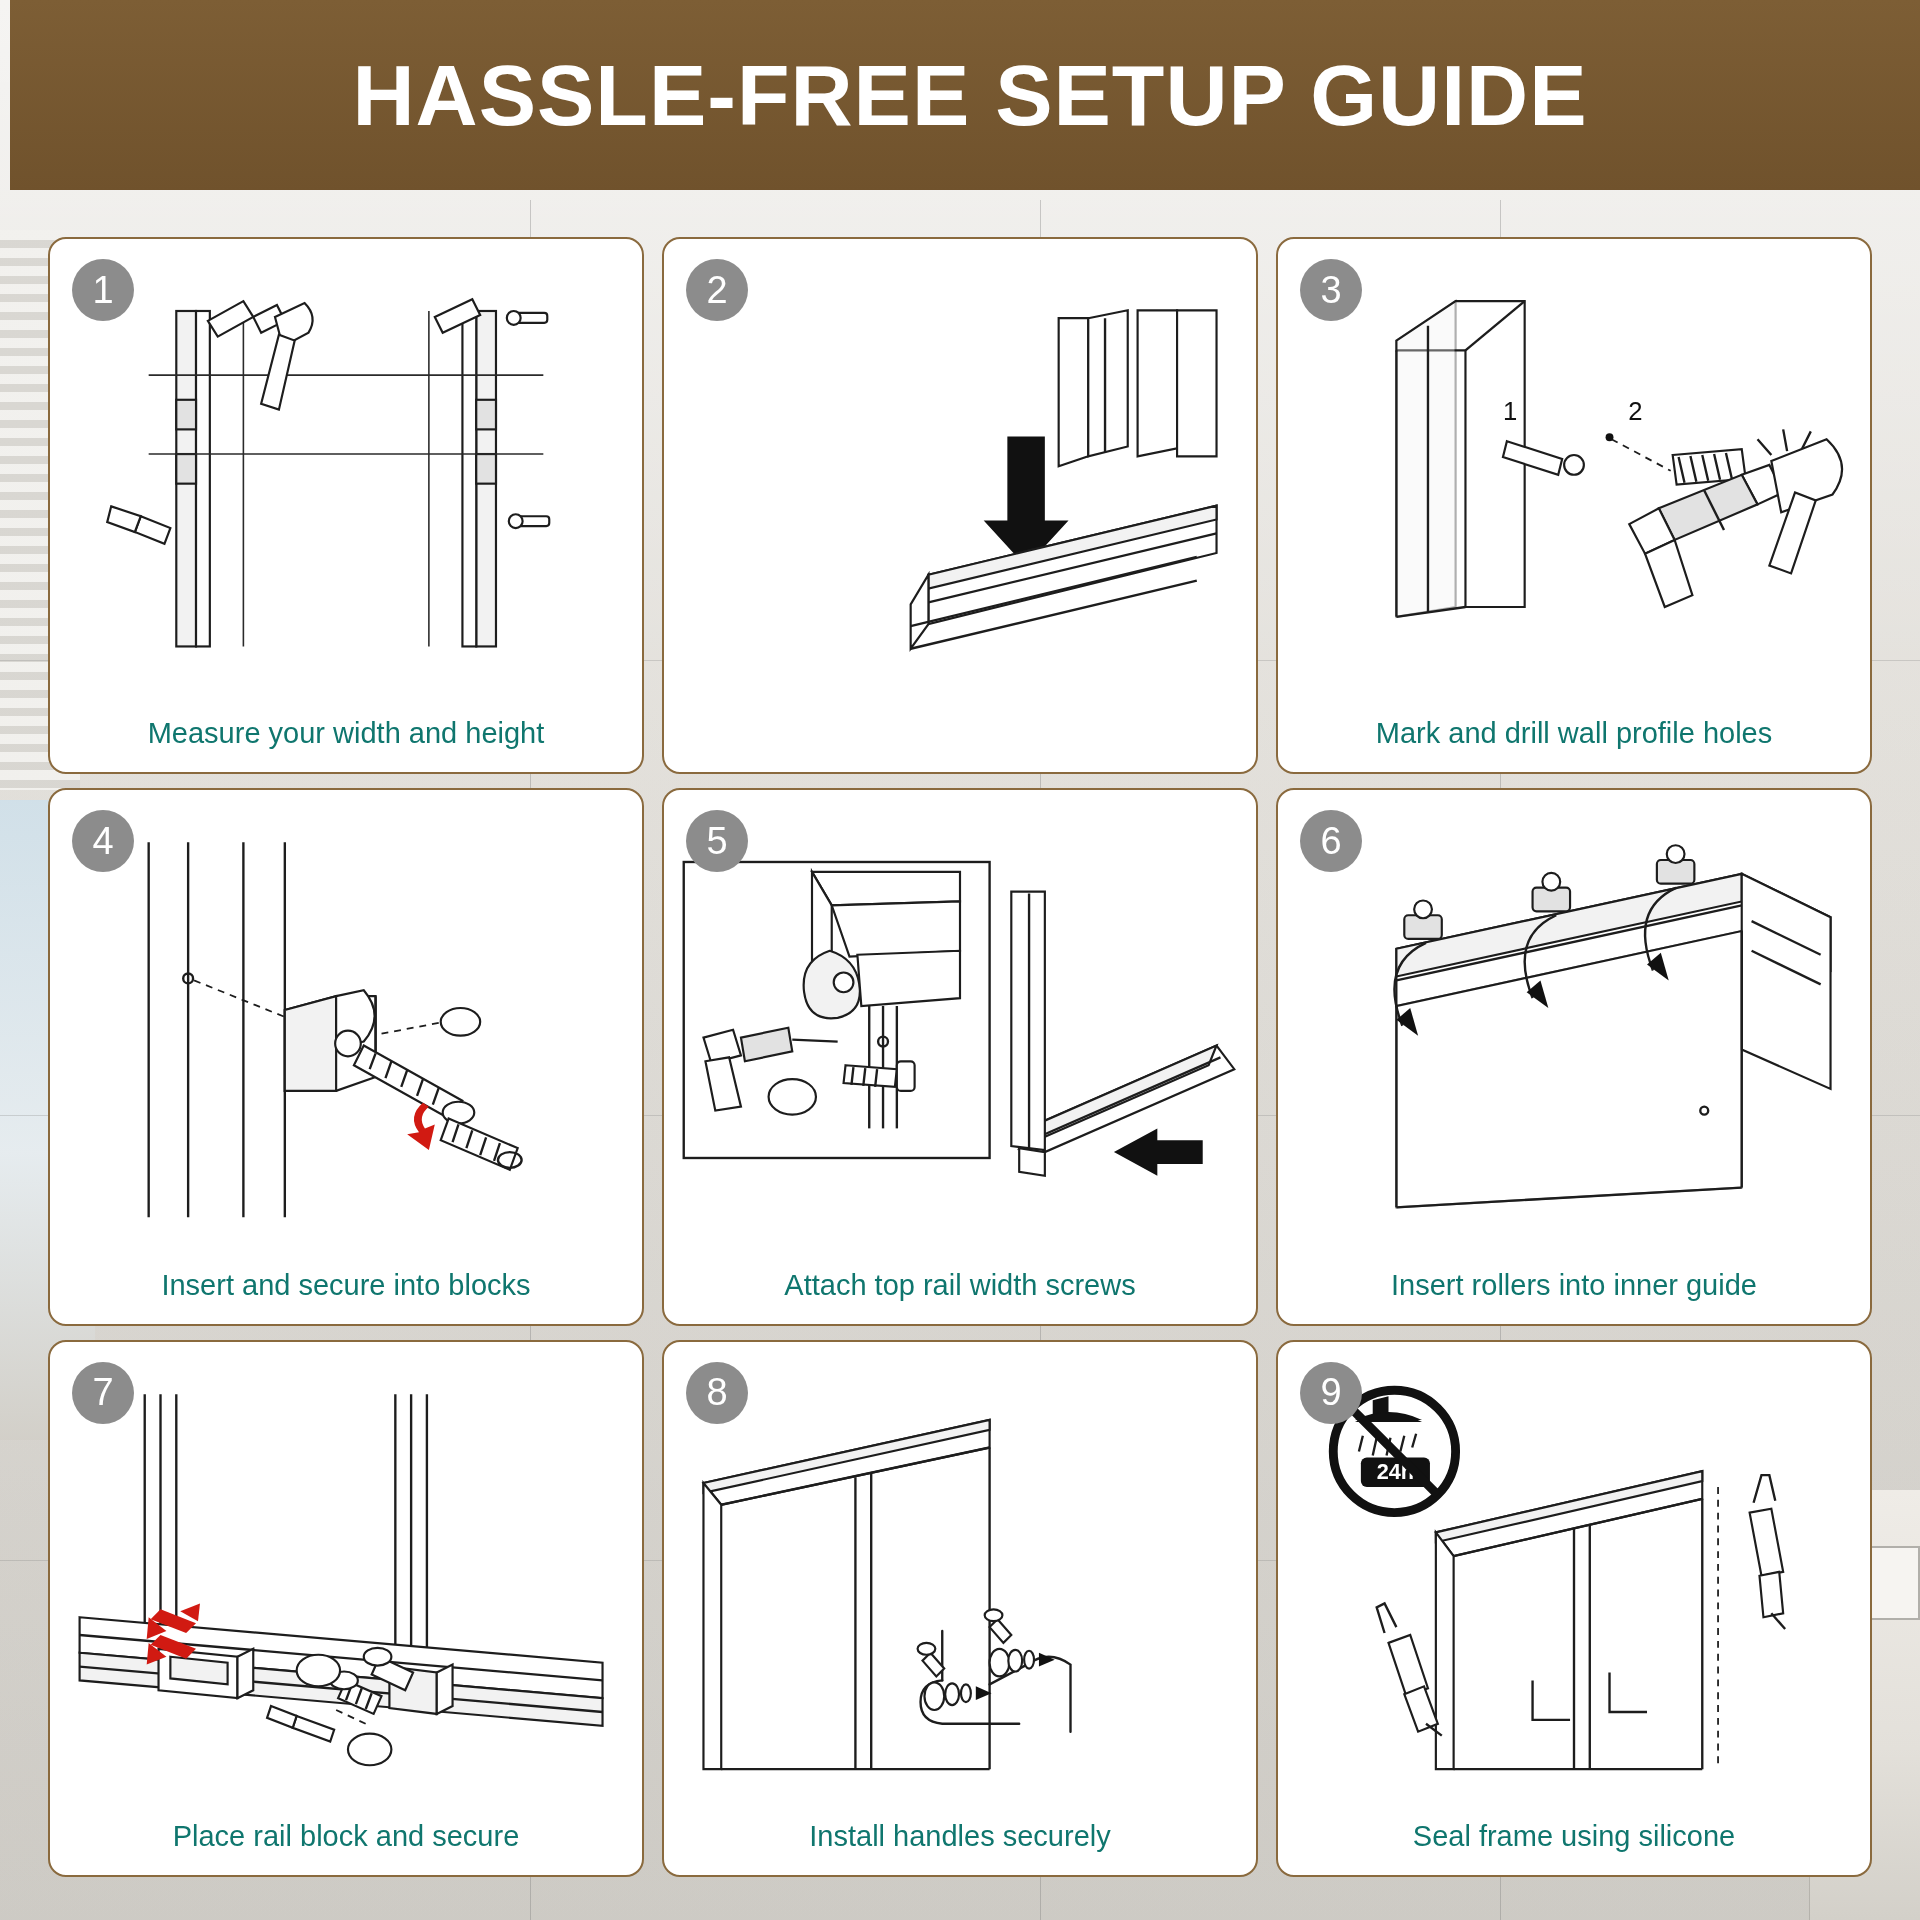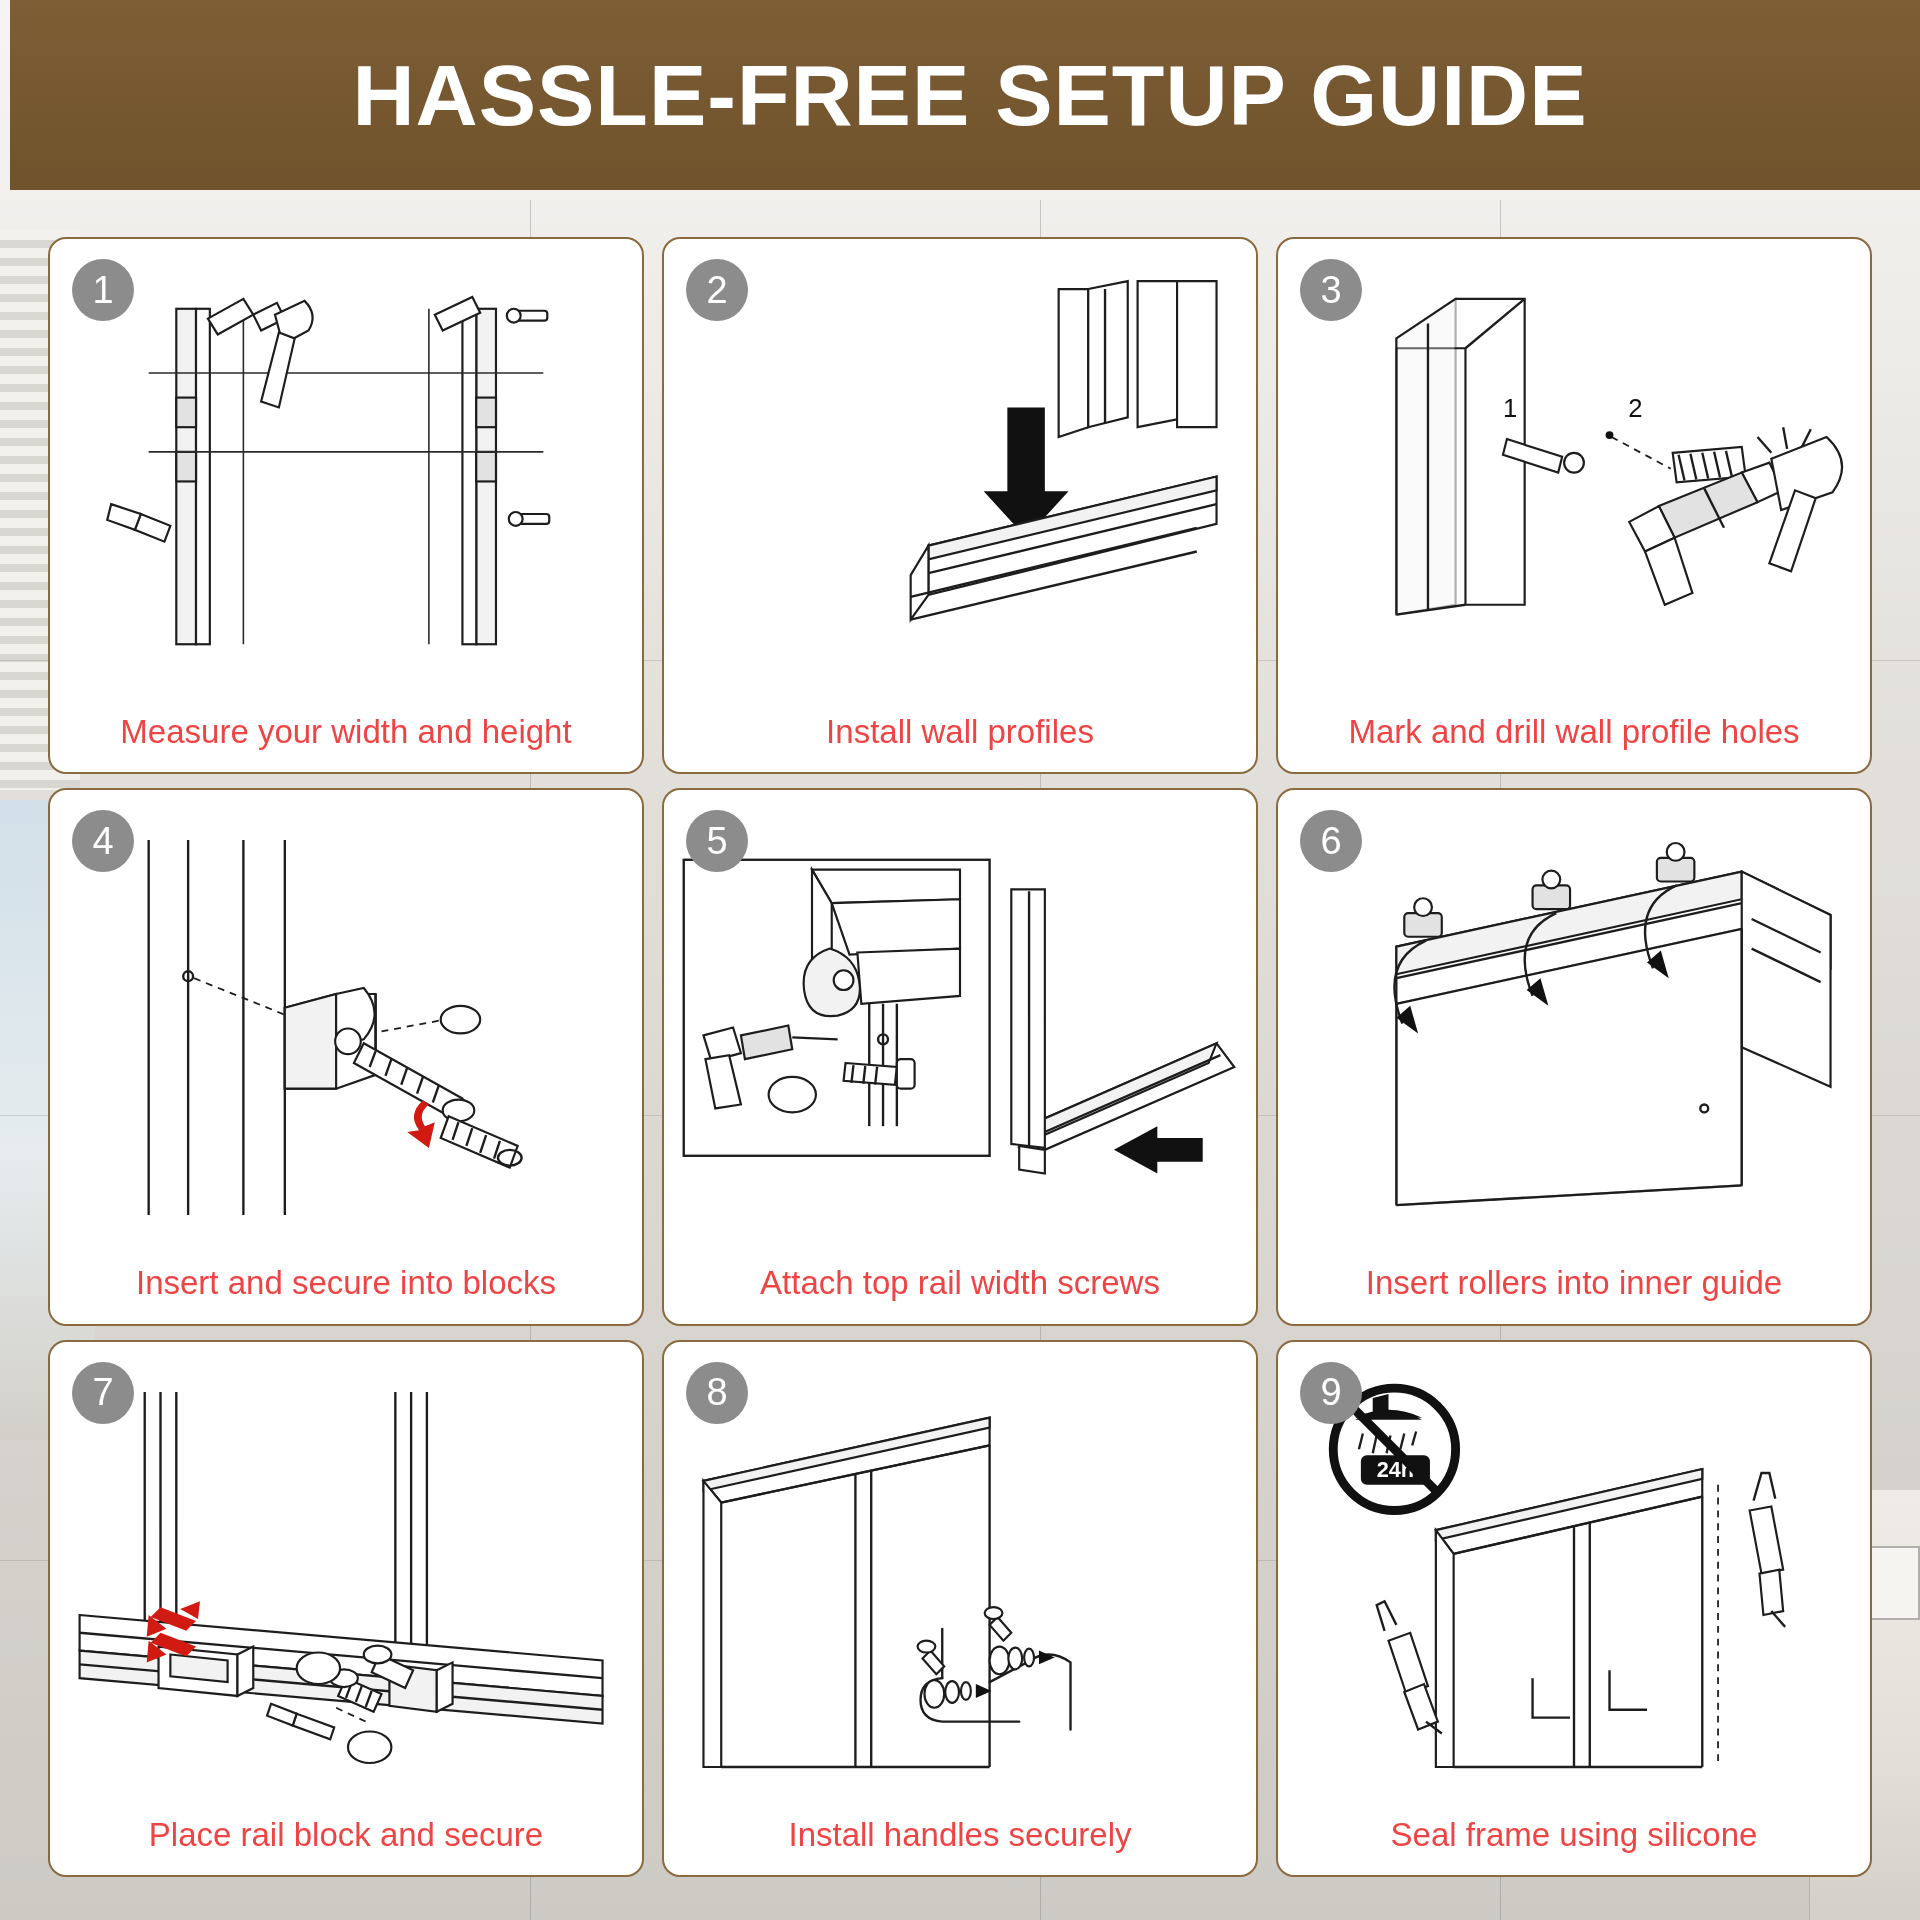--- a/index.html
+++ b/index.html
@@ -124,22 +124,22 @@
     flex-direction: column;
   }
   .card-art {
     position: relative;
     flex: 1 1 auto;
     overflow: hidden;
   }
   .card-caption {
     flex: 0 0 auto;
     text-align: center;
-    font-size: 33px;
-    color: #ef4444;
+    font-size: 29px;
+    color: #0f766e;
     padding: 0 10px 22px 10px;
     line-height: 1.1;
   }
   .badge {
     position: absolute;
     left: 22px;
     top: 20px;
     width: 62px;
     height: 62px;
     border-radius: 50%;
@@ -260,21 +260,20 @@
           <g>
             <path class="fillw" d="M268 270 L560 200 L560 248 L268 320 Z"></path>
             <path class="fillgg" d="M268 270 L560 200 L560 214 L268 284 Z"></path>
             <line class="ln" x1="268" y1="298" x2="560" y2="228"></line>
             <path class="fillw" d="M250 300 L268 270 L268 320 L250 345 Z"></path>
             <line class="ln" x1="250" y1="322" x2="540" y2="252"></line>
             <line class="ln" x1="250" y1="345" x2="540" y2="276"></line>
           </g>
         </svg>
       </div>
-      <div class="card-caption">Install wall profiles</div>
     </div>
 
     <div class="card">
       <div class="badge">3</div>
       <div class="card-art">
         <svg class="art" viewBox="0 0 600 400" preserveAspectRatio="xMidYMid meet">
 
           <g>
             <path class="fillw" d="M120 60 L180 20 L250 20 L250 330 L190 330 L190 70 L120 70 Z"></path>
             <line class="ln" x1="190" y1="70" x2="250" y2="20"></line>

